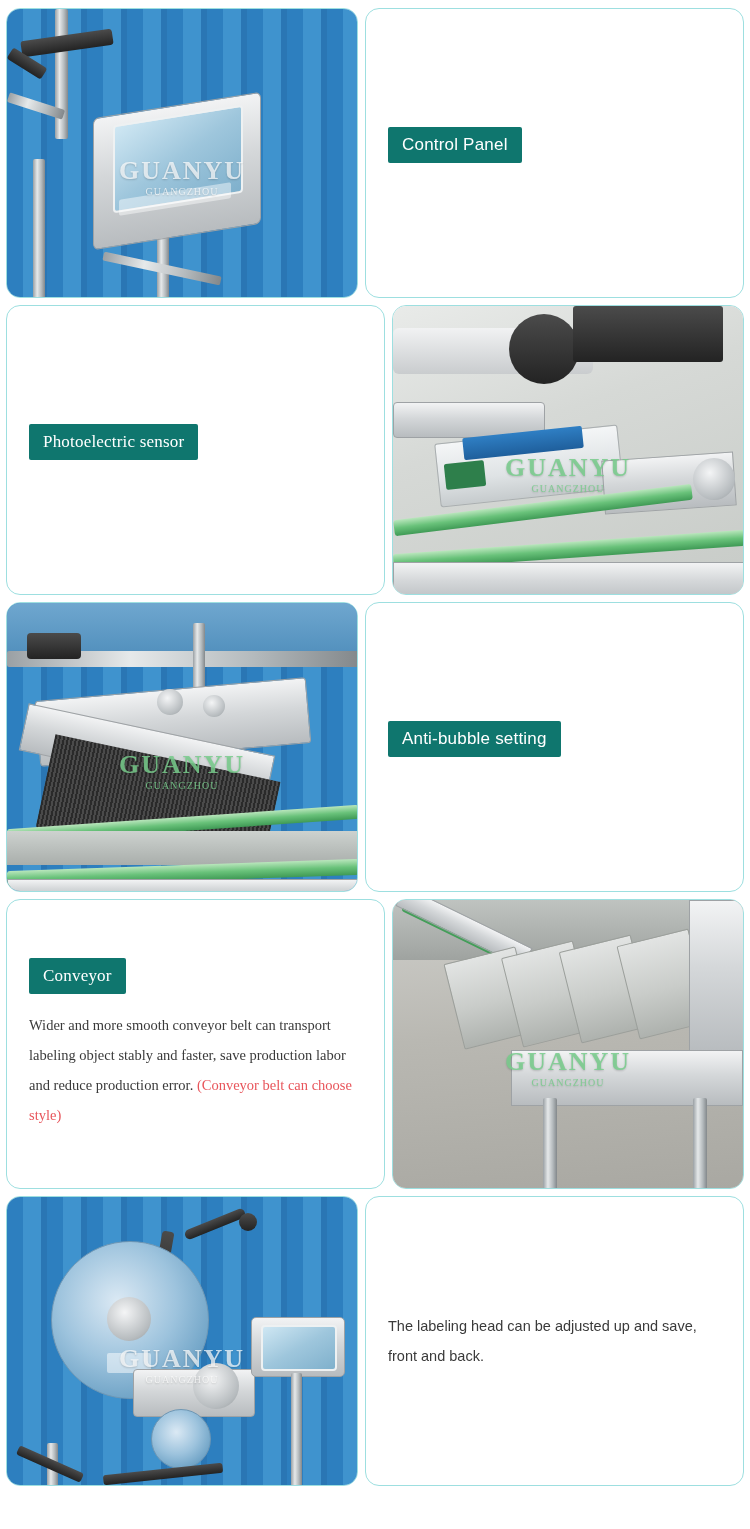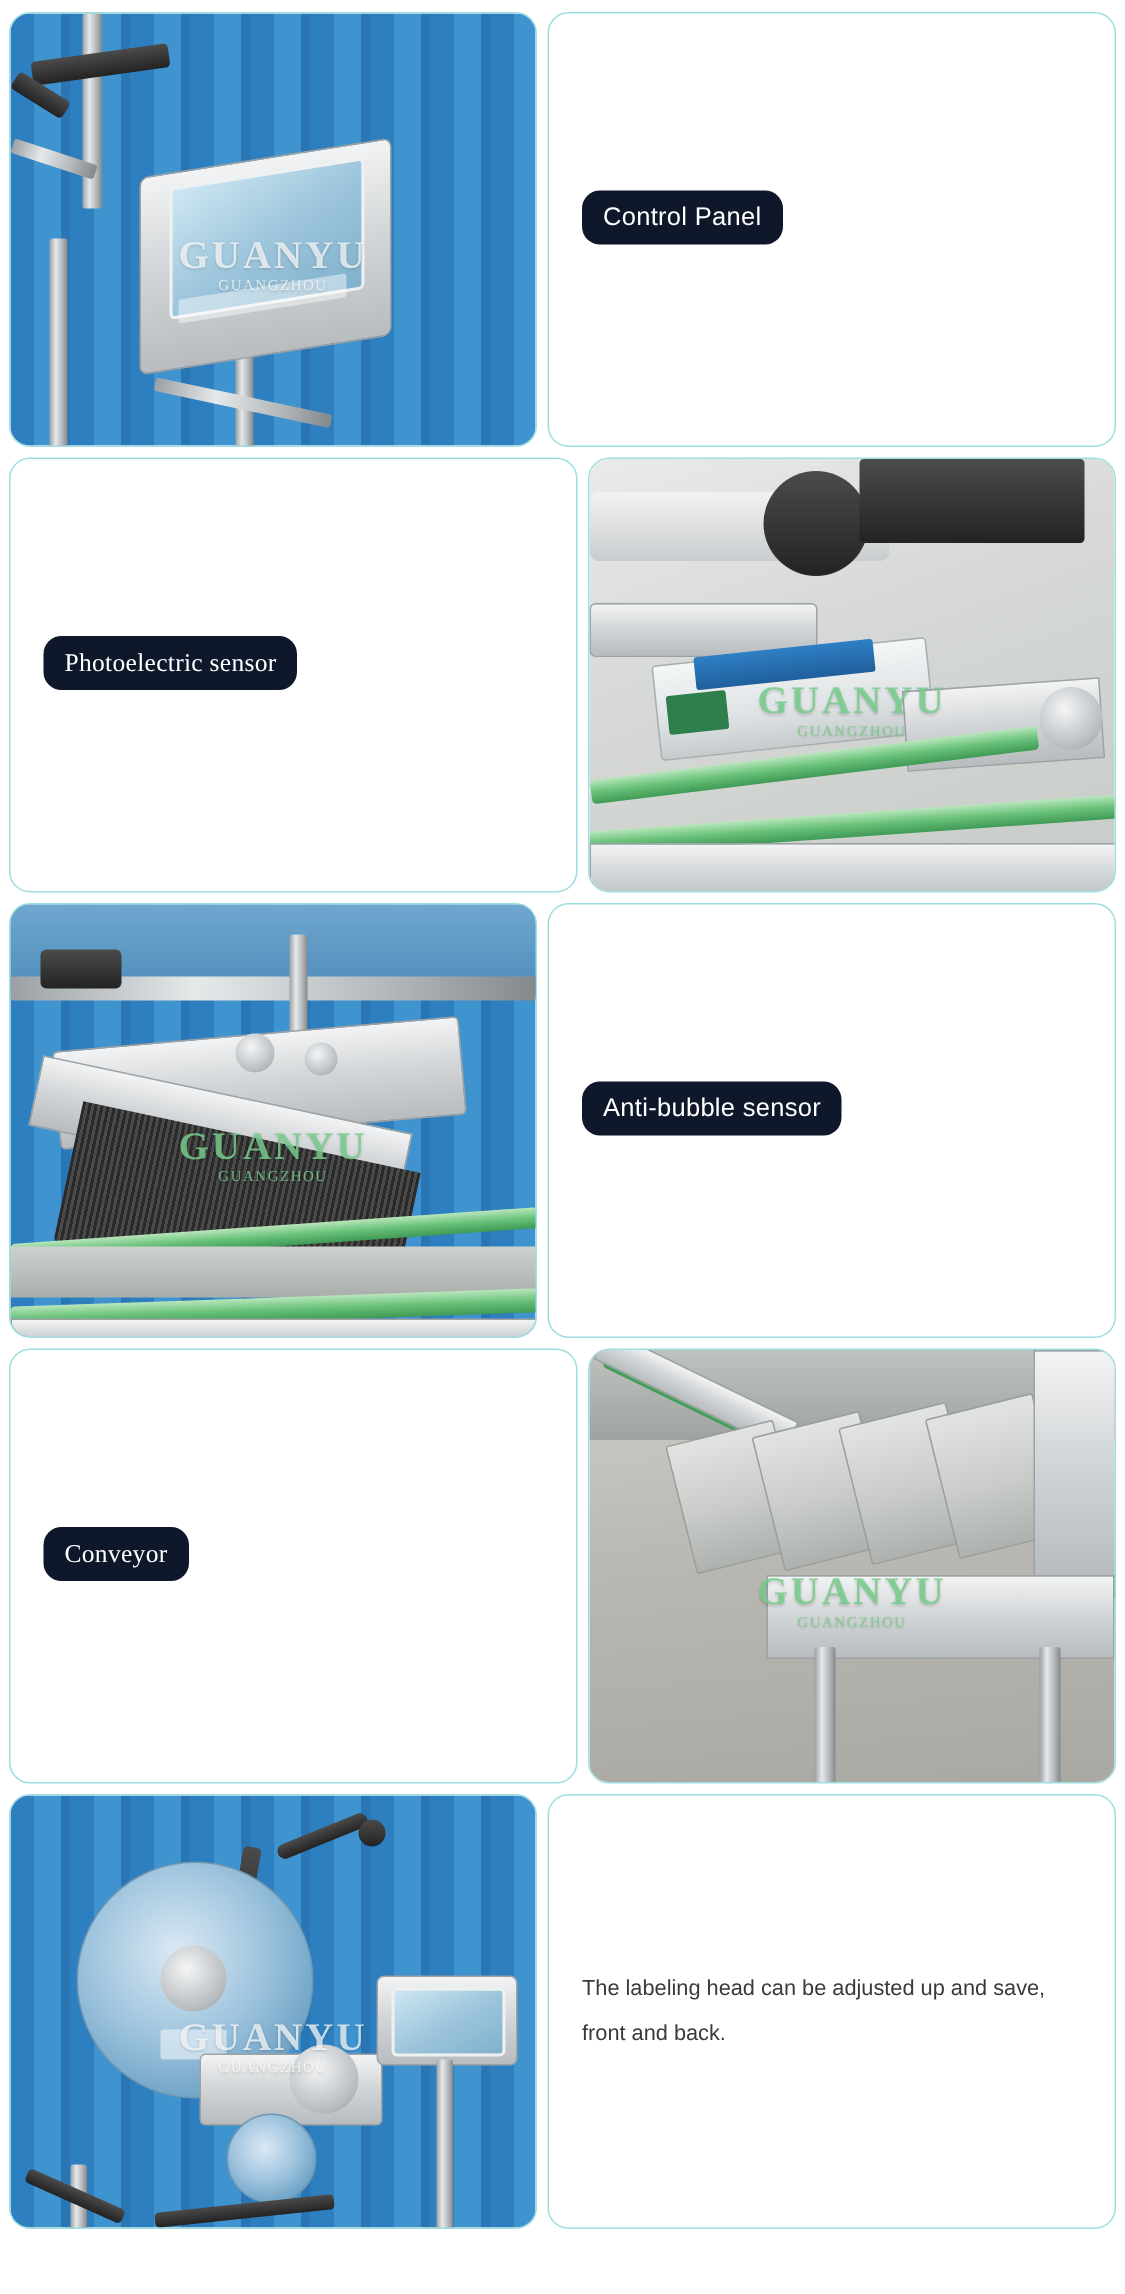--- a/index.html
+++ b/index.html
@@ -44,26 +44,26 @@
     flex-direction: column;
     justify-content: center;
   }
   .feature-row.reverse .cell.text {
     margin-left: 0;
     margin-right: 7px;
     font-family: Liberation Serif, serif;
   }
   .title-band {
     display: inline-block;
-    background: #0f172a;
+    background: #0f766e;
     color: #fff;
     font-size: 17px;
     line-height: 1;
     padding: 9px 14px 10px 14px;
-    border-radius: 12px;
+    border-radius: 2px;
     margin-bottom: 16px;
     align-self: flex-start;
     letter-spacing: .2px;
   }
   .body-text {
     font-size: 14.5px;
     line-height: 30px;
     color: #3a3a3a;
     margin: 0;
   }
@@ -244,27 +244,28 @@
         <div class="sh brush" style="left:36px;top:154px;width:230px;height:96px;transform:rotate(12deg);"></div>
 
         <div class="sh belt-green" style="left:0;top:214px;width:352px;height:14px;transform:rotate(-4deg);"></div>
         <div class="sh" style="left:0;top:228px;width:352px;height:34px;background:linear-gradient(180deg,#cdd2cf,#a9aeab);"></div>
         <div class="sh belt-green" style="left:0;top:262px;width:352px;height:16px;transform:rotate(-2deg);"></div>
         <div class="sh metal" style="left:0;top:276px;width:352px;height:20px;"></div>
         <div class="wm green">GUANYU<small>GUANGZHOU</small></div>
       </div>
     </div>
     <div class="cell text">
-      <span class="title-band">Anti-bubble sensor</span>
+      <span class="title-band">Anti-bubble setting</span>
     </div>
   </div>
 
   <div class="feature-row reverse">
     <div class="cell text">
       <span class="title-band">Conveyor</span>
+      <p class="body-text"><span>Wider and more smooth conveyor belt can transport labeling object stably and faster, save production labor and reduce production error. </span><span class="note">(Conveyor belt can choose style)</span></p>
     </div>
     <div class="cell photo">
       <div class="photo-inner">
         <div class="bg-floor"></div>
         <div class="sh" style="left:0;top:0;width:352px;height:60px;background:linear-gradient(180deg,#bfc3c0,#9fa3a0);"></div>
 
         <div class="sh belt-green" style="left:6px;top:20px;width:120px;height:18px;transform:rotate(26deg);"></div>
         <div class="sh metal" style="left:0px;top:16px;width:140px;height:20px;transform:rotate(26deg);"></div>
         <div class="sh belt-green" style="left:150px;top:160px;width:210px;height:22px;transform:rotate(-10deg);"></div>
 

